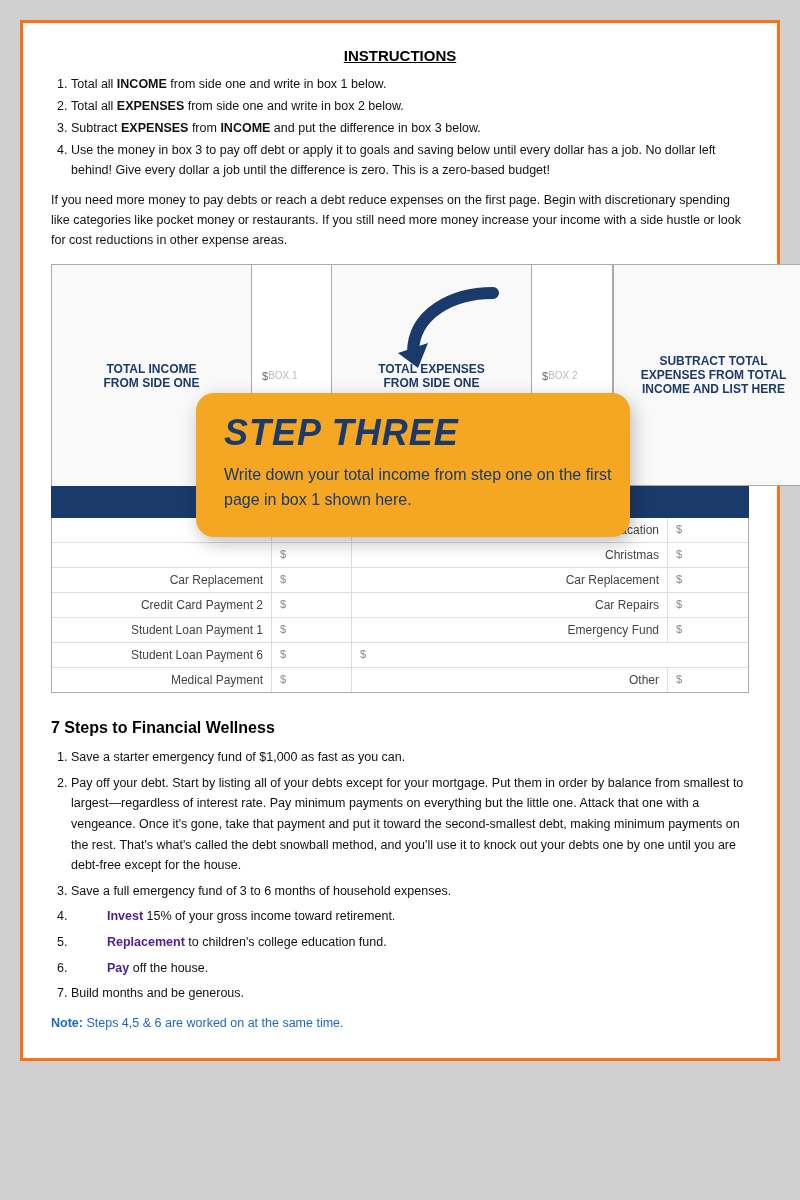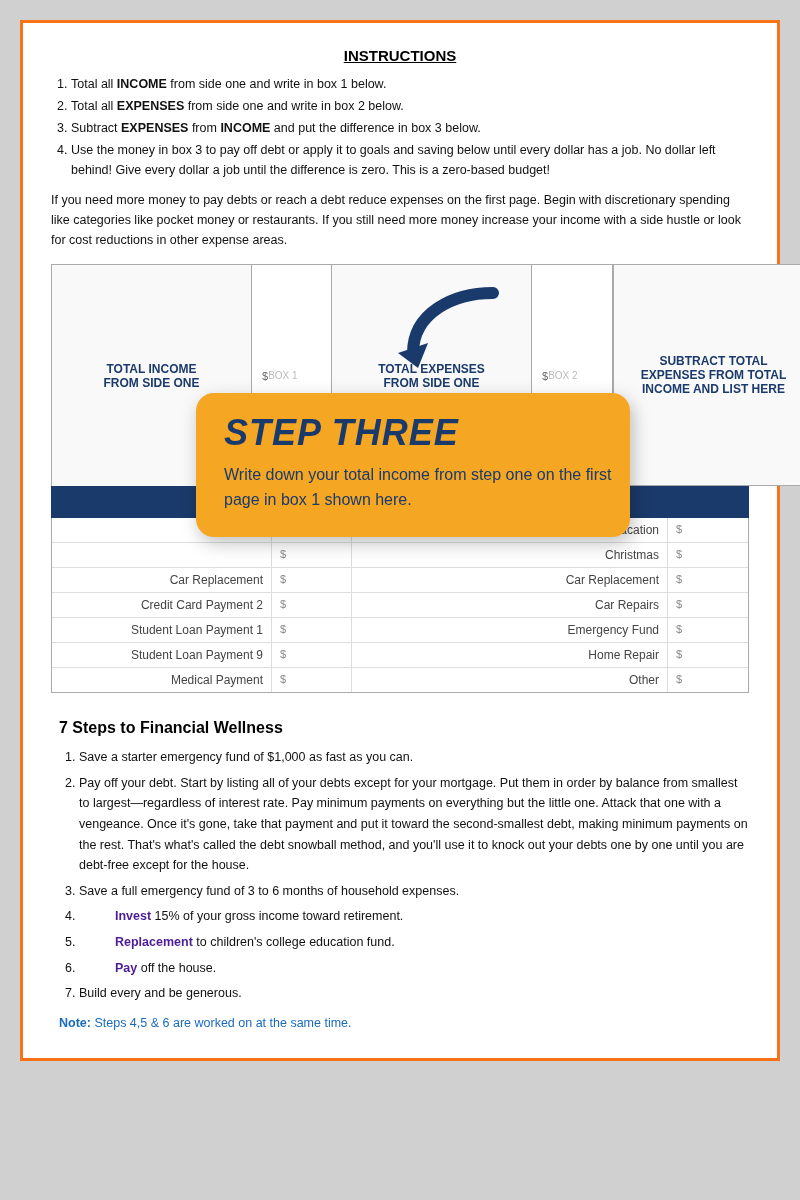--- a/index.html
+++ b/index.html
@@ -143,21 +143,20 @@
     }
     .t-dollar2 {
       width: 80px;
       padding: 5px 8px;
       color: #888;
       font-size: 11px;
     }
     
     .steps-section {
       padding: 10px 0 0 0;
-      margin-left: 8px;
     }
     .steps-title {
       font-size: 16px;
       font-weight: bold;
       color: #000;
       margin-bottom: 10px;
     }
     .steps-list {
       font-size: 12.5px;
       color: #111;
@@ -304,23 +303,22 @@
     </div>
 
     <div class="table-row-item">
       <div class="t-label">Student Loan Payment 1</div>
       <div class="t-dollar">$</div>
       <div class="t-label2">Emergency Fund</div>
       <div class="t-dollar2">$</div>
     </div>
 
     <div class="table-row-item">
-      <div class="t-label">Student Loan Payment 9</div>
-      <div class="t-dollar">$</div>
-      <div class="t-label2">Home Repair</div>
+      <div class="t-label">Student Loan Payment 6</div>
+      <div class="t-dollar">$</div>
       <div class="t-dollar2">$</div>
     </div>
 
     <div class="table-row-item">
       <div class="t-label">Medical Payment</div>
       <div class="t-dollar">$</div>
       <div class="t-label2">Other</div>
       <div class="t-dollar2">$</div>
     </div>
 
@@ -328,21 +326,21 @@
 
   <div class="steps-section">
     <div class="steps-title">7 Steps to Financial Wellness</div>
     <ol class="steps-list">
       <li>Save a starter emergency fund of $1,000 as fast as you can.</li>
       <li>Pay off your debt. Start by listing all of your debts except for your mortgage. Put them in order by balance from smallest to largest—regardless of interest rate. Pay minimum payments on everything but the little one. Attack that one with a vengeance. Once it's gone, take that payment and put it toward the second-smallest debt, making minimum payments on the rest. That's what's called the debt snowball method, and you'll use it to knock out your debts one by one until you are debt-free except for the house.</li>
       <li>Save a full emergency fund of 3 to 6 months of household expenses.</li>
       <li><span class="link-blue">Invest</span> 15% of your gross income toward retirement.</li>
       <li><span class="link-blue">Replacement</span> to children's college education fund.</li>
       <li><span class="link-blue">Pay</span> off the house.</li>
-      <li>Build every and be generous.</li>
+      <li>Build months and be generous.</li>
     </ol>
     <p class="note-text">
       <span class="note-bold">Note:</span> Steps 4,5 &amp; 6 are worked on at the same time.
     </p>
   </div>
 
   <div class="arrow-svg-wrap">
     <svg viewBox="0 0 140 100" width="140" height="100" xmlns="http://www.w3.org/2000/svg">
       <path d="M 100 10 C 60 10, 20 30, 20 70" stroke="#1a3a6b" stroke-width="12" fill="none" stroke-linecap="round"></path>
       <polygon points="5,70 35,60 25,85" fill="#1a3a6b"></polygon>

